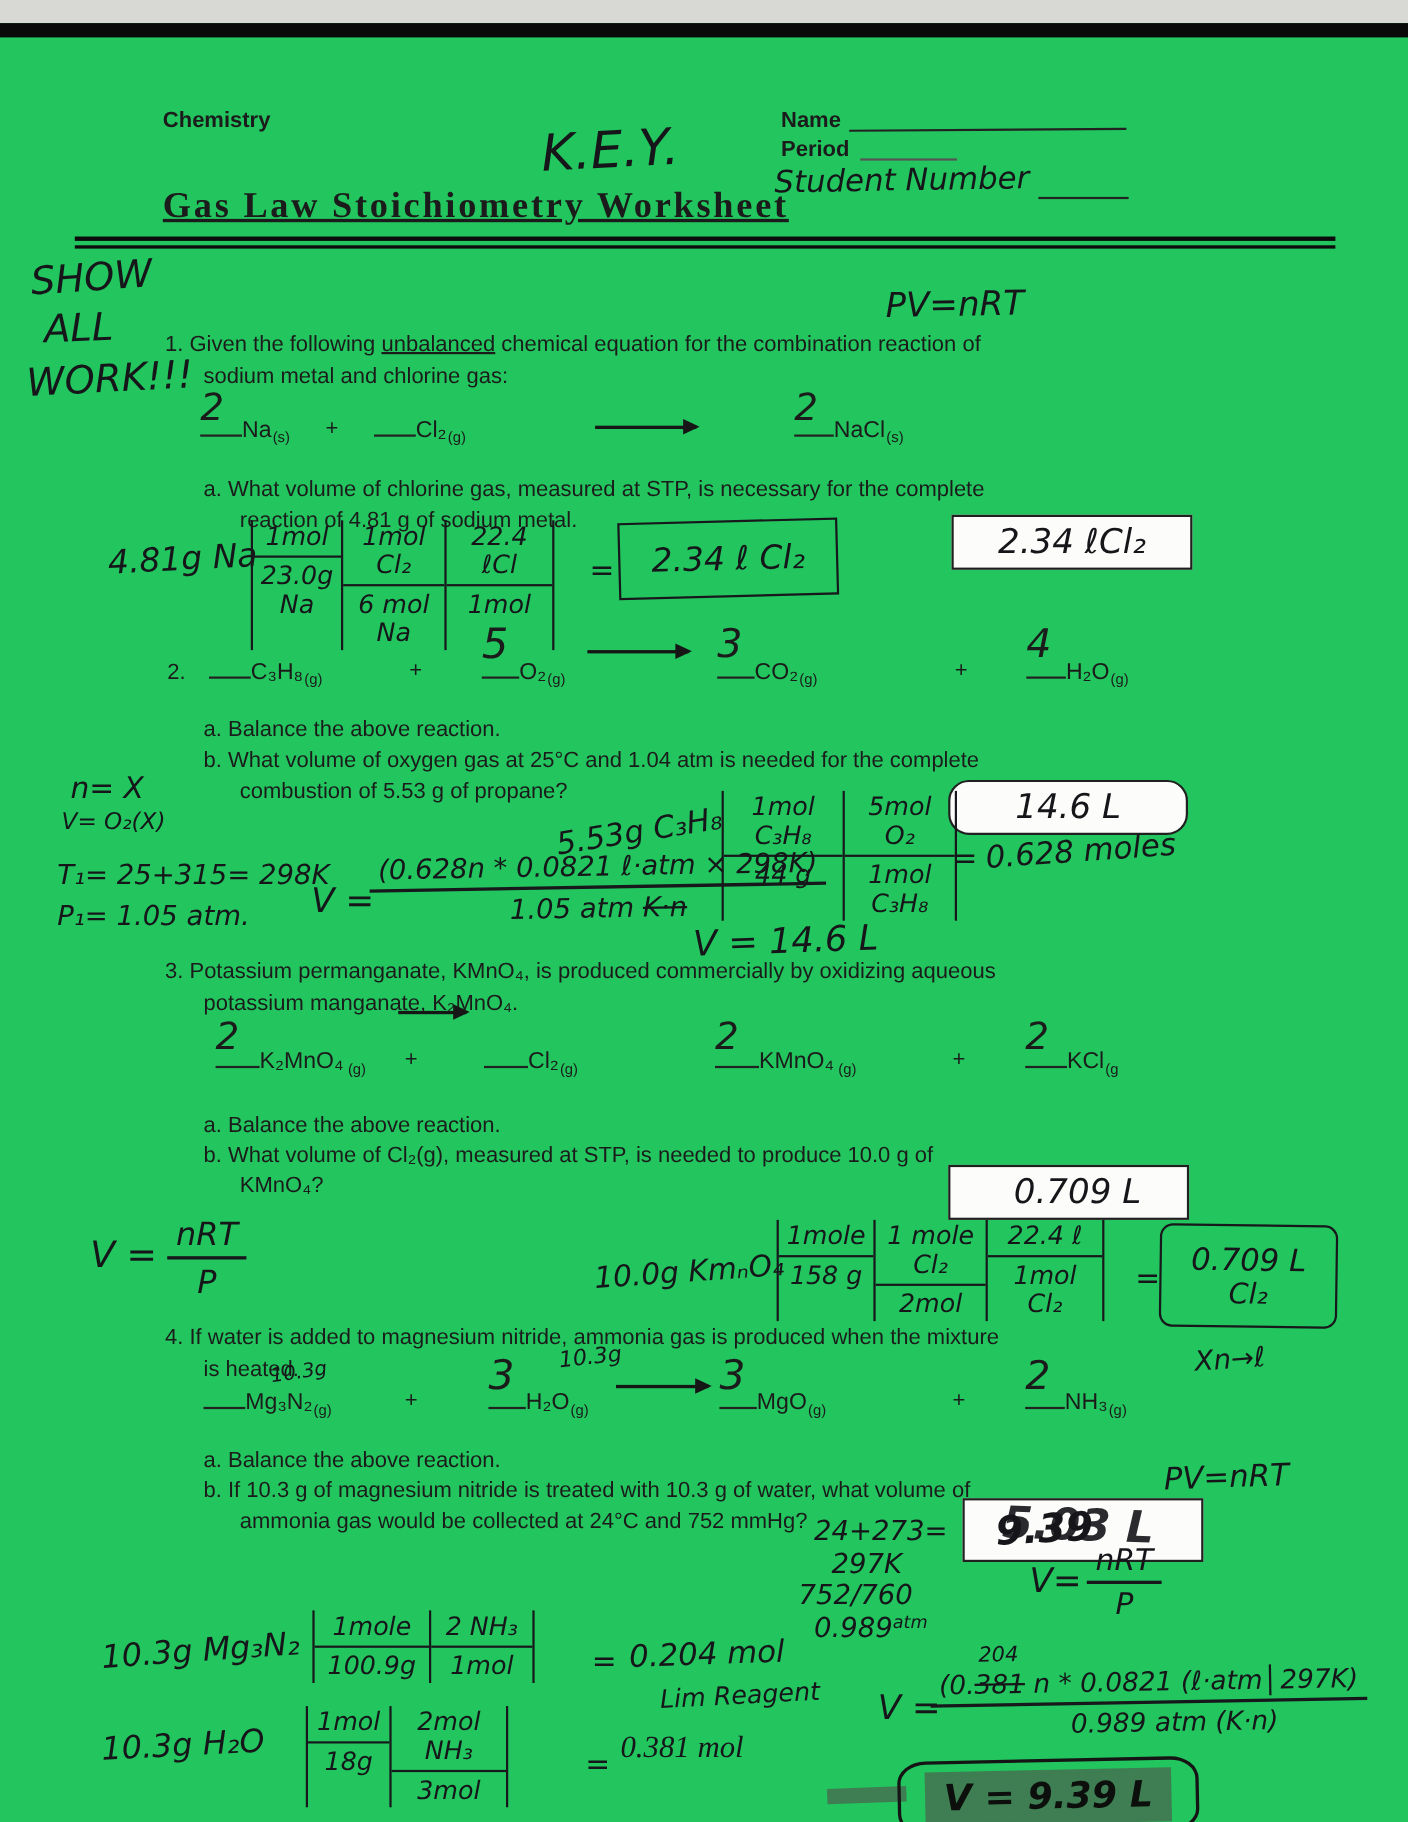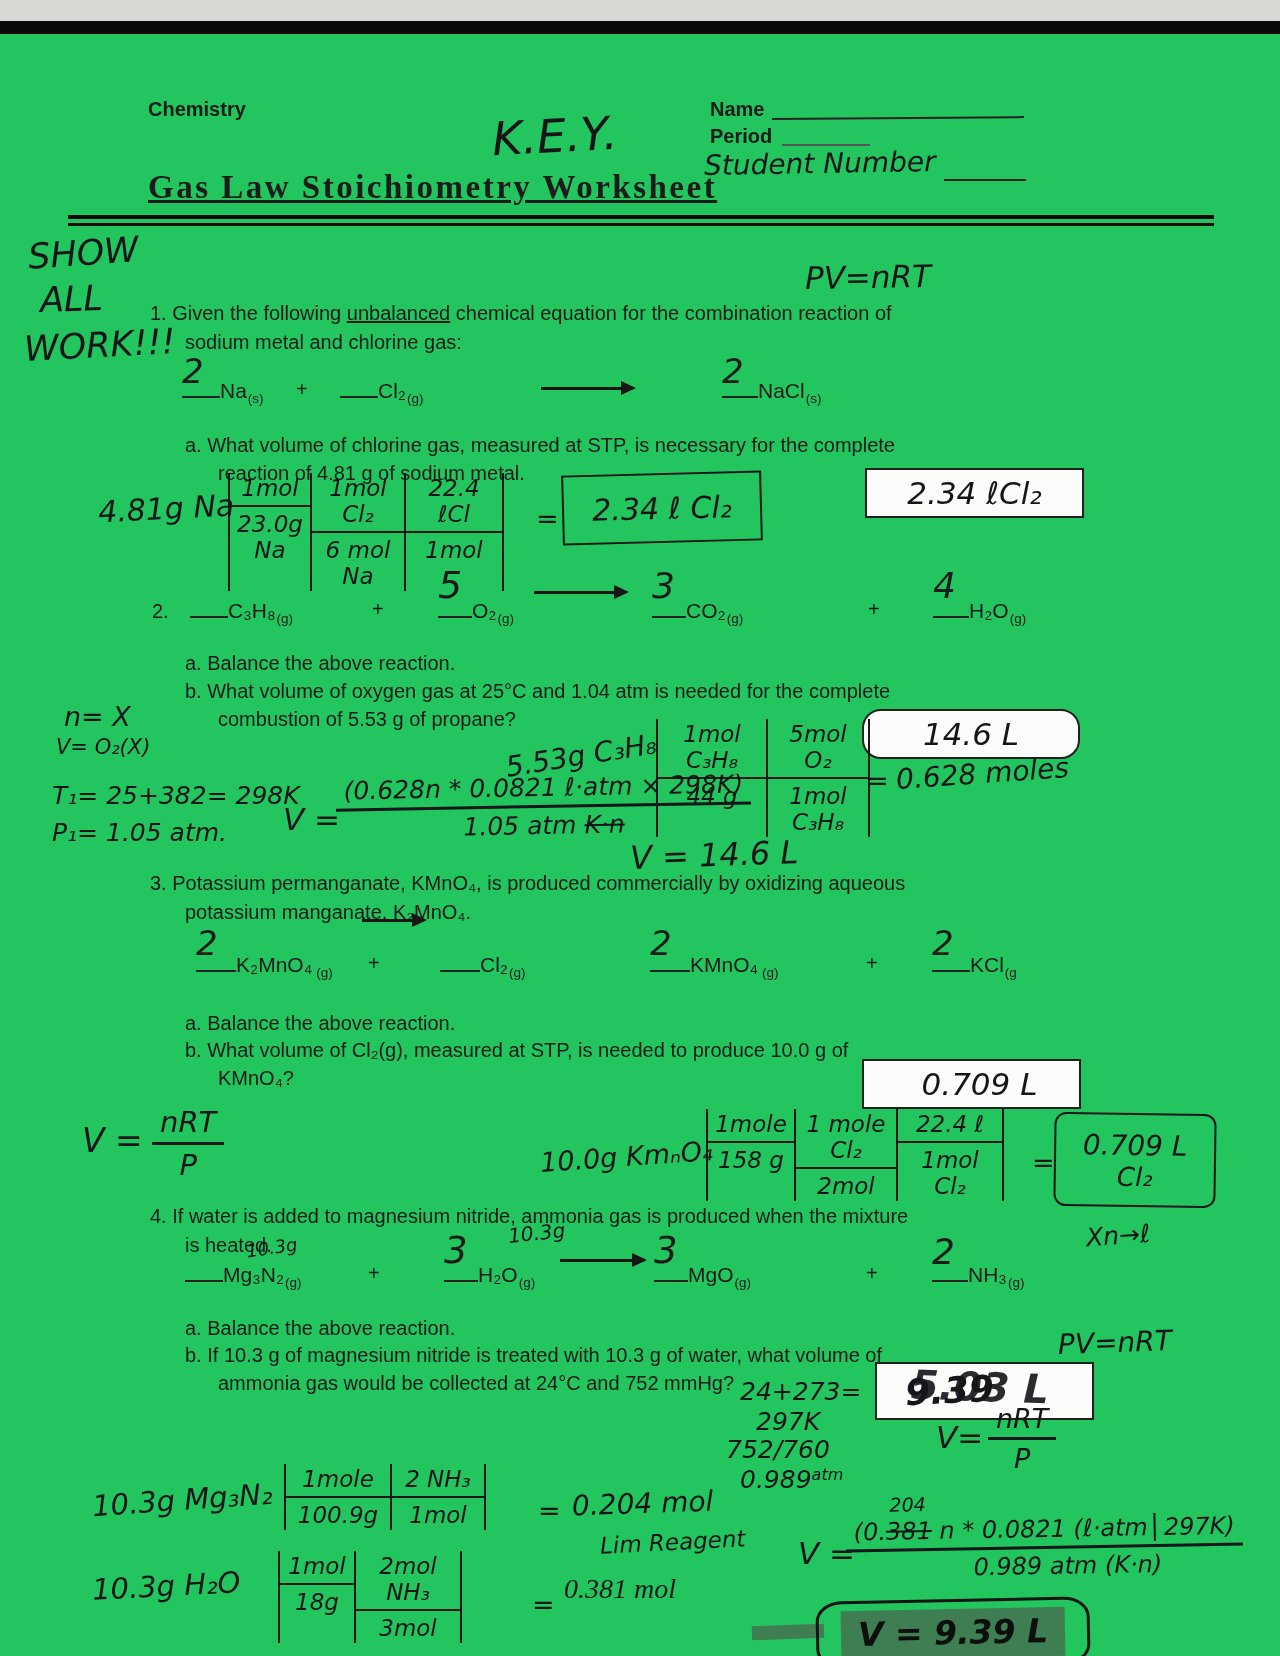--- a/index.html
+++ b/index.html
@@ -138,21 +138,21 @@
     <span class="f">H₂O</span>
       <span class="sub">(g)</span>
   </div>
 
   <div class="abs t" style="left:185px;top:630px;">a. Balance the above reaction.</div>
   <div class="abs t" style="left:185px;top:658px;">b. What volume of oxygen gas at 25°C and 1.04 atm is needed for the complete</div>
   <div class="abs t" style="left:218px;top:686px;">combustion of 5.53 g of propane?</div>
 
   <div class="abs hw" style="left:64px;top:680px;font-size:27px;">n= X</div>
   <div class="abs hw" style="left:56px;top:714px;font-size:21px;">V= O₂(X)</div>
-  <div class="abs hw" style="left:52px;top:760px;font-size:25px;">T₁= 25+382= 298K</div>
+  <div class="abs hw" style="left:52px;top:760px;font-size:25px;">T₁= 25+315= 298K</div>
   <div class="abs hw" style="left:52px;top:797px;font-size:25px;">P₁= 1.05 atm.</div>
 
   <div class="ansbox" style="left:862px;top:688px;width:214px;height:46px;border-radius:19px;">
     <span class="hw" style="font-size:31px;">14.6 L</span>
   </div>
 
   <div class="abs hw" style="left:505px;top:718px;font-size:28px;transform:rotate(-9deg);">5.53g C₃H₈</div>
   <div class="dag" style="left:632px;top:698px;font-size:23px;padding-left:24px;">
     <div class="col" style="width:108px;">
         <div class="ct" style="white-space:normal;">1mol C₃H₈</div>

